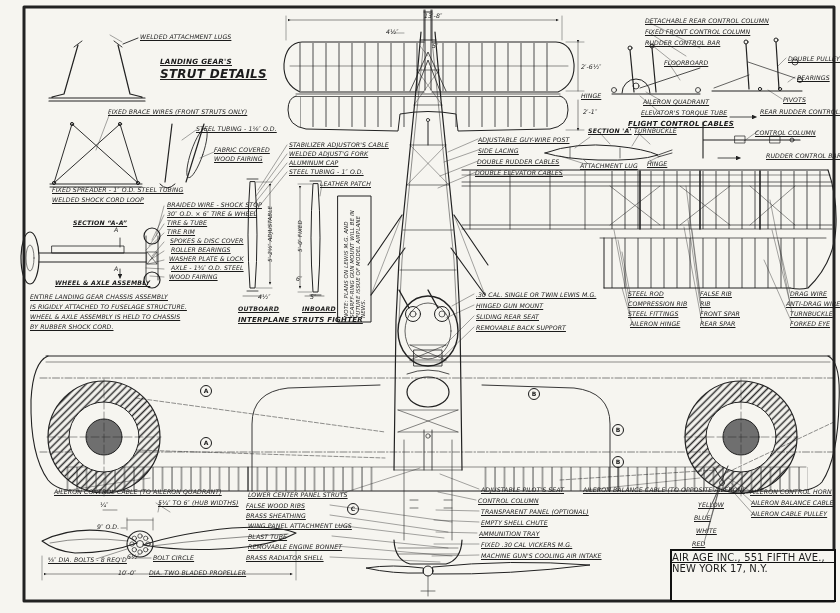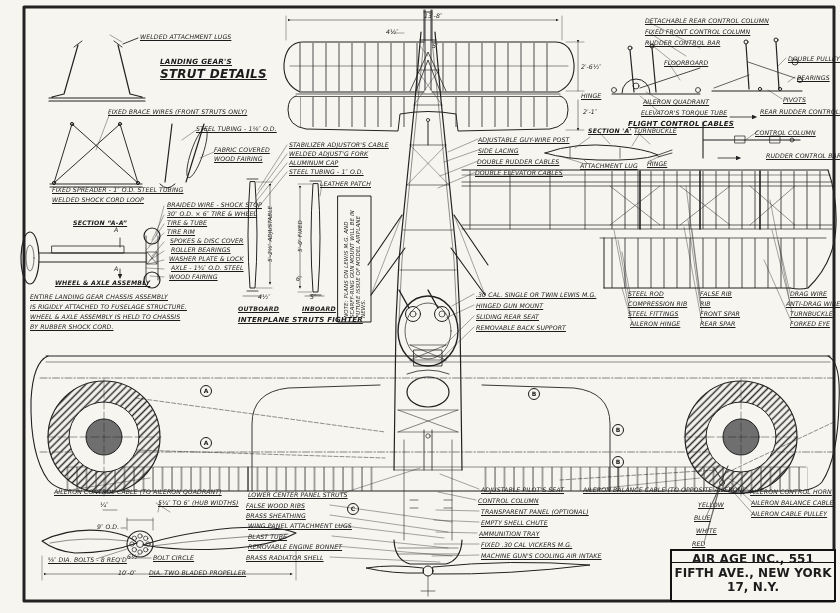--- a/index.html
+++ b/index.html
@@ -9,21 +9,21 @@
   #labels{position:absolute;left:0;top:0;width:840px;height:613px;border-radius:9px;}
   .lbl{position:absolute;font-style:italic;font-size:6.2px;line-height:1.05;white-space:nowrap;
        color:#1b1b1b;letter-spacing:.1px;transform-origin:0 0;}
   .lbl.u{text-decoration:underline;}
   .lbl.b{font-weight:bold;letter-spacing:.25px;}
   .lbl.wrap{white-space:normal;}
   .lbl.circ{width:10px;height:10px;border:1px solid #1b1b1b;border-radius:50%;text-align:center;
             line-height:10px;font-style:normal;font-size:6px;font-weight:bold;text-decoration:none;}
   .titleblock{position:absolute;left:670px;top:549px;width:166px;height:53px;background:#f6f5f0;
               border:2px solid #111;box-sizing:border-box;font-family:"DejaVu Sans",sans-serif;}
-  .tb-addr{font-size:12px;font-weight:bold;text-align:center;border-bottom:1.6px solid #111;
+  .tb-addr{font-size:10px;font-weight:normal;text-align:left;border-bottom:1.6px solid #111;
            padding-top:1px;height:10px;letter-spacing:.1px;}
   .tb-body{display:flex;height:37px;}
   .tb-left{width:62px;border-right:1.6px solid #111;}
   .tb-row{font-size:6px;font-weight:bold;border-bottom:1px solid #111;height:9px;padding:1px 0 0 2px;}
   .tb-drawn{border-bottom:none;height:auto;}
   .tb-name{display:block;font-size:8.6px;font-weight:bold;letter-spacing:.3px;}
   .tb-right{flex:1;text-align:center;}
   .tb-sub{font-size:6.1px;font-style:italic;padding-top:1px;}
   .tb-model{font-size:17px;font-weight:bold;letter-spacing:2px;line-height:1.0;}
 </style>

